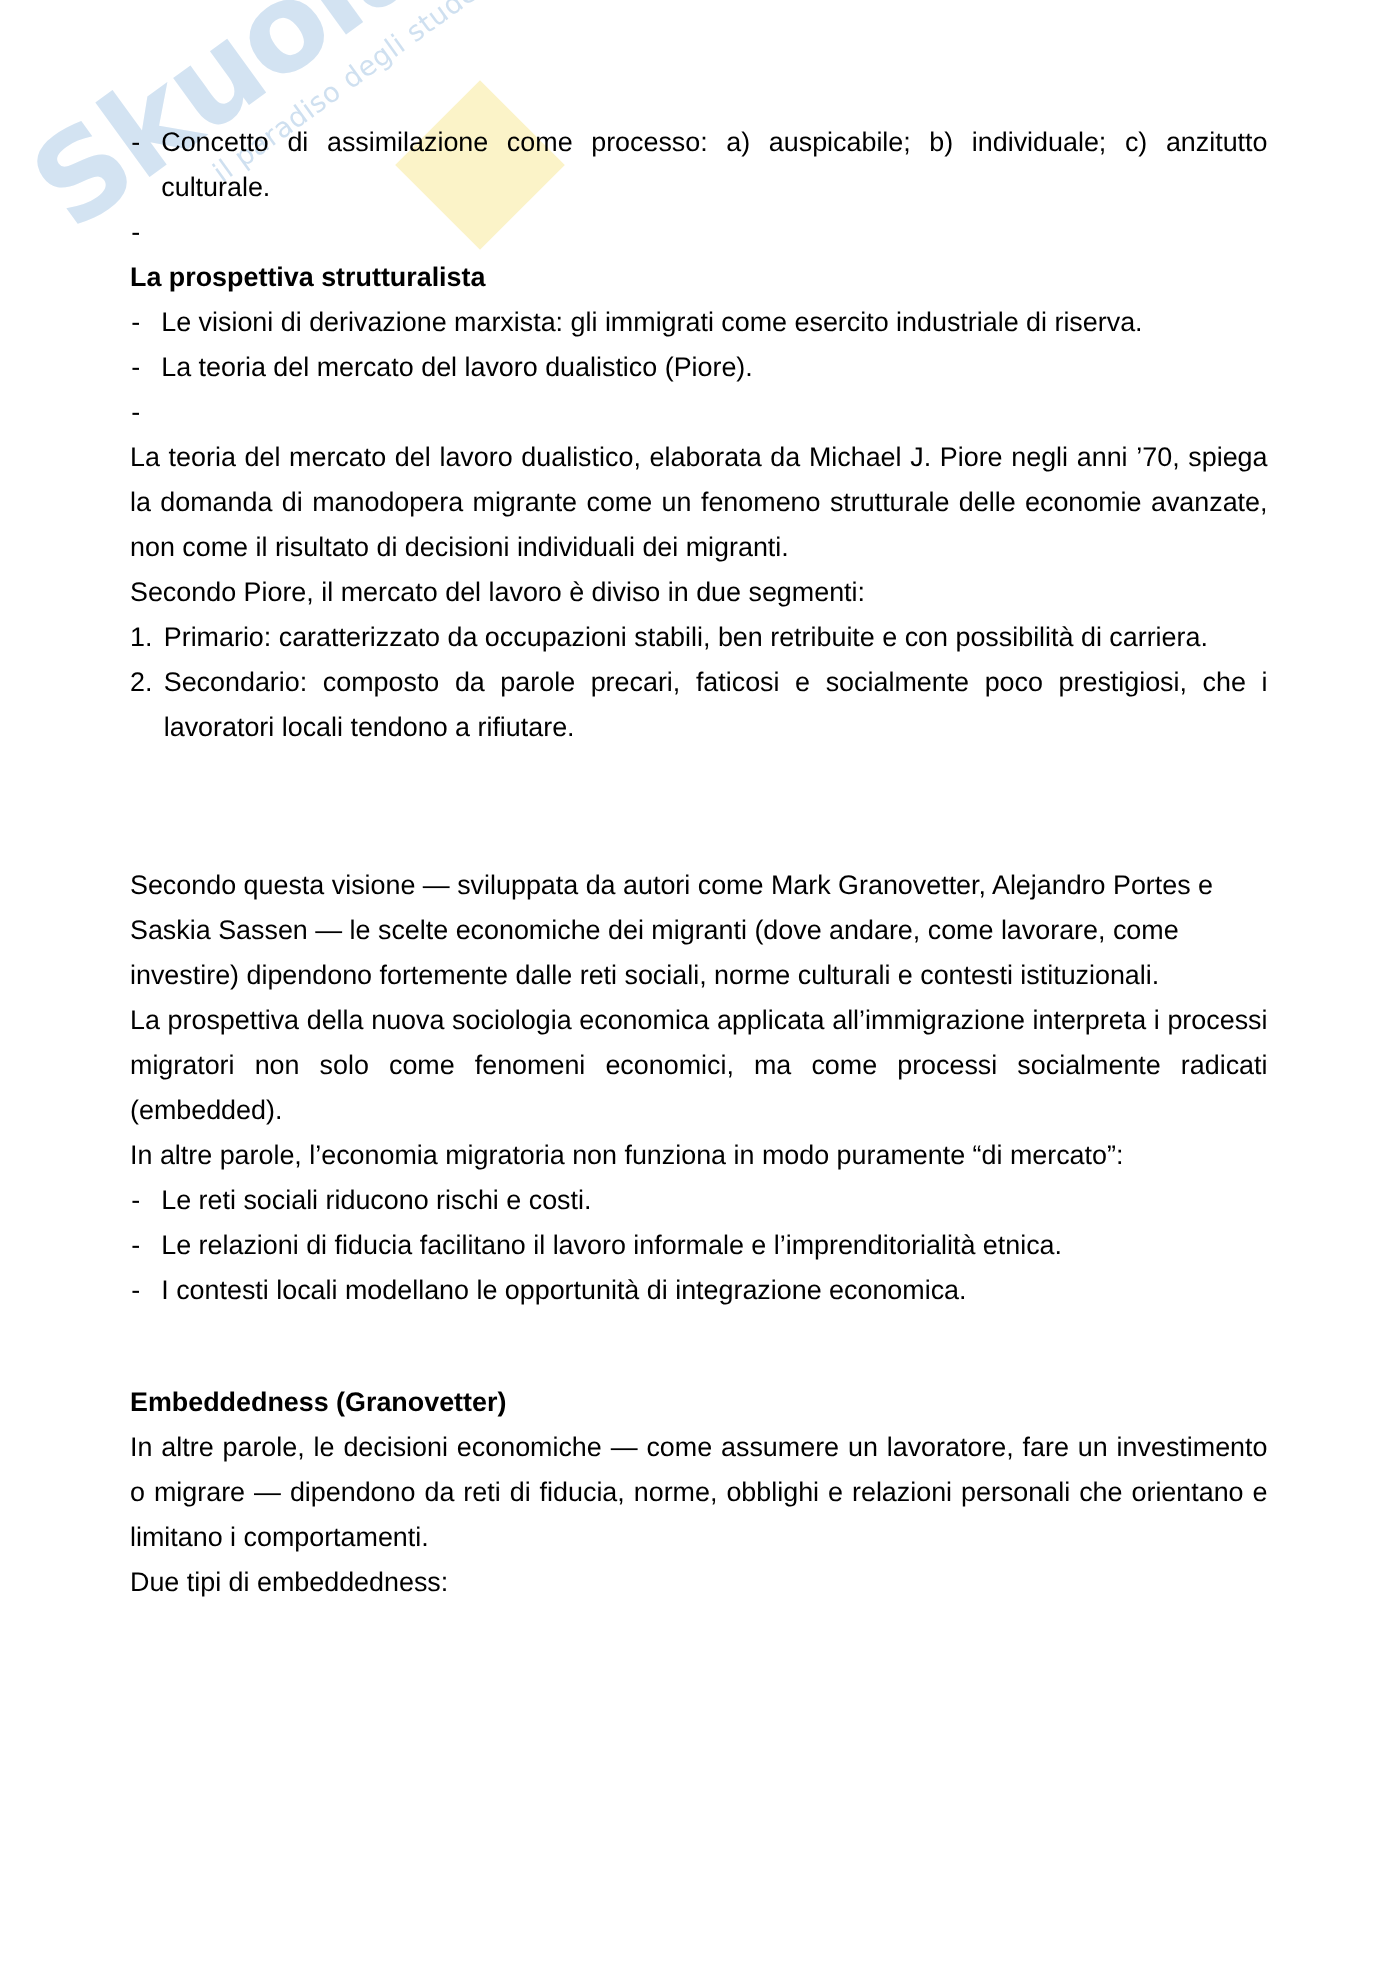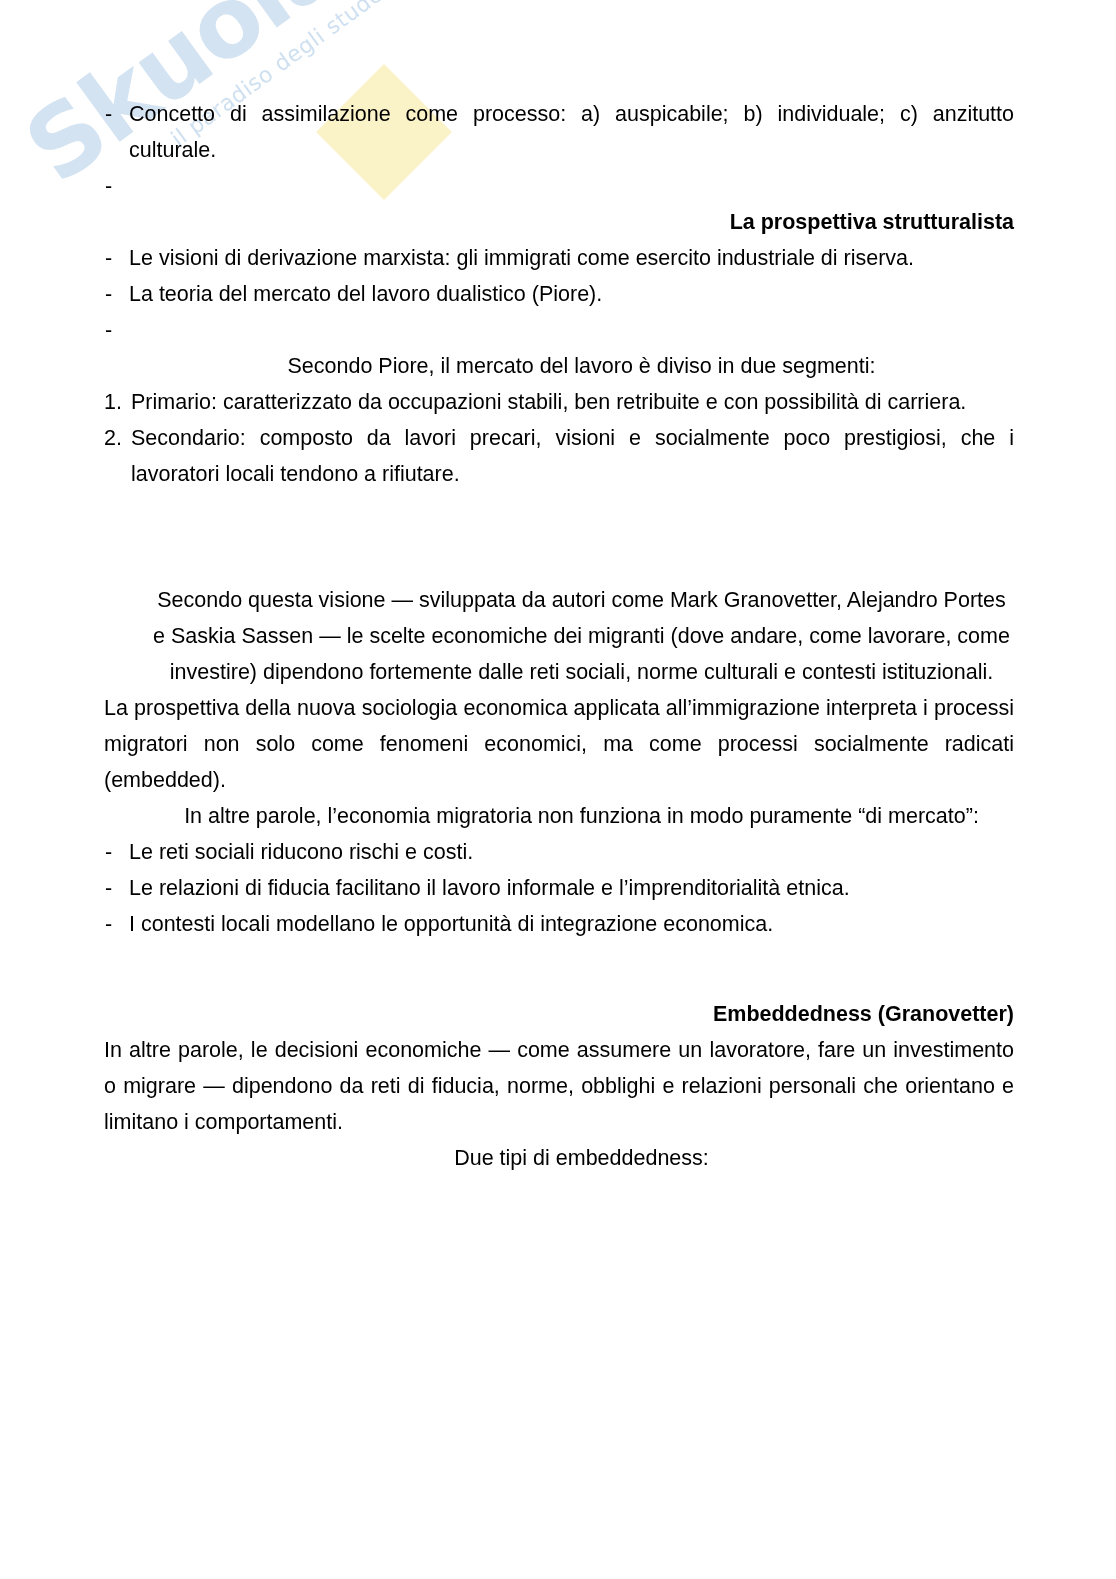--- a/index.html
+++ b/index.html
@@ -72,27 +72,26 @@
     width: 910px;
     z-index: 2;
     font-size: 21.5px;
     line-height: 36px;
   }
   .para {
     text-align: justify;
     text-justify: inter-word;
     margin: 0;
   }
-  .para.left { text-align: center; margin-left: 45px; }
+  .para.left { text-align: left; }
   h3.heading {
     font-size: 21.5px;
     font-weight: bold;
     margin: 0;
     line-height: 36px;
-    text-align: right;
   }
   .spacer { height: 36px; }
   .spacer-half { height: 18px; }
 
   ul.dash-list {
     list-style: none;
     margin: 0;
     padding: 0;
   }
   ul.dash-list > li {
@@ -151,25 +150,26 @@
     <h3 class="heading">La prospettiva strutturalista</h3>
 
     <ul class="dash-list">
       <li class="left"><span class="dash">-</span><span>Le visioni di derivazione marxista: gli immigrati come esercito industriale di riserva.</span></li>
       <li class="left"><span class="dash">-</span><span>La teoria del mercato del lavoro dualistico (Piore).</span></li>
       <li class="left"><span class="dash">-</span></li>
     </ul>
 
     <div class="spacer"></div>
 
+    <p class="para">La teoria del mercato del lavoro dualistico, elaborata da Michael J. Piore negli anni ’70, spiega la domanda di manodopera migrante come un fenomeno strutturale delle economie avanzate, non come il risultato di decisioni individuali dei migranti.</p>
     <p class="para left">Secondo Piore, il mercato del lavoro è diviso in due segmenti:</p>
 
     <ol class="num-list">
       <li><span class="num">1.</span><span>Primario: caratterizzato da occupazioni stabili, ben retribuite e con possibilità di carriera.</span></li>
-      <li><span class="num">2.</span><span>Secondario: composto da lavori precari, visioni e socialmente poco prestigiosi, che i lavoratori locali tendono a rifiutare.</span></li>
+      <li><span class="num">2.</span><span>Secondario: composto da parole precari, faticosi e socialmente poco prestigiosi, che i lavoratori locali tendono a rifiutare.</span></li>
     </ol>
 
     <div class="spacer"></div>
 
 
     <div class="spacer"></div>
     <div class="spacer-half"></div>
 
     <p class="para left">Secondo questa visione — sviluppata da autori come Mark Granovetter, Alejandro Portes e Saskia Sassen — le scelte economiche dei migranti (dove andare, come lavorare, come investire) dipendono fortemente dalle reti sociali, norme culturali e contesti istituzionali.</p>
     <p class="para">La prospettiva della nuova sociologia economica applicata all’immigrazione interpreta i processi migratori non solo come fenomeni economici, ma come processi socialmente radicati (embedded).</p>

